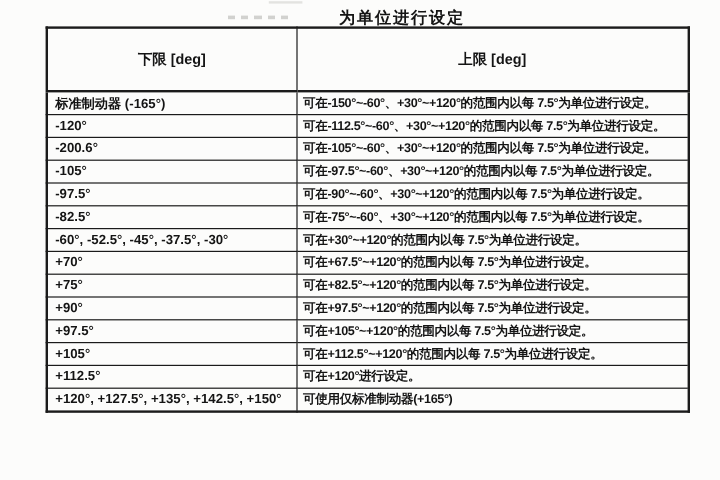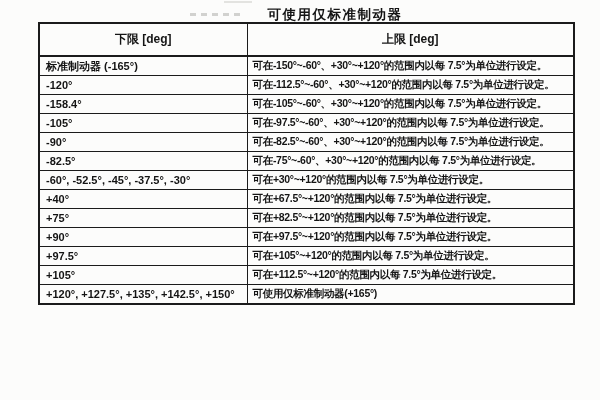--- a/index.html
+++ b/index.html
@@ -58,21 +58,21 @@
   col.c-lower { width: 208px; }
   col.c-upper { width: 327px; }
   th, td {
     border: 1.6px solid #1b1b1b;
     font-weight: bold;
     overflow: hidden;
     white-space: nowrap;
   }
   th {
     height: 19px;
-    padding: 6px;
+    padding: 16px;
     text-align: center;
     font-size: 12px;
     border-bottom-width: 2px;
   }
   td {
     height: 18px;
     padding: 0 2px 0 6px;
     font-size: 11px;
     text-align: left;
     vertical-align: middle;
@@ -82,21 +82,21 @@
     letter-spacing: -0.3px;
     padding-left: 5px;
   }
 </style>
 </head>
 <body>
 
 <div class="artifact-smudge"></div>
 <div class="artifact-dashes"></div>
 
-<div class="doc-title">可使用仅标准制动器</div>
+<div class="doc-title">为单位进行设定</div>
 
 <table class="limits">
   <colgroup>
     <col class="c-lower">
     <col class="c-upper">
   </colgroup>
   <thead>
     <tr>
       <th>下限 [deg]</th>
       <th>上限 [deg]</th>
@@ -107,49 +107,49 @@
     <td class="lower-cell">标准制动器 (-165°)</td>
     <td class="upper-cell">可在-150°~-60°、+30°~+120°的范围内以每 7.5°为单位进行设定。</td>
   </tr>
 
   <tr>
     <td class="lower-cell">-120°</td>
     <td class="upper-cell">可在-112.5°~-60°、+30°~+120°的范围内以每 7.5°为单位进行设定。</td>
   </tr>
 
   <tr>
-    <td class="lower-cell">-158.4°</td>
+    <td class="lower-cell">-200.6°</td>
     <td class="upper-cell">可在-105°~-60°、+30°~+120°的范围内以每 7.5°为单位进行设定。</td>
   </tr>
 
   <tr>
     <td class="lower-cell">-105°</td>
     <td class="upper-cell">可在-97.5°~-60°、+30°~+120°的范围内以每 7.5°为单位进行设定。</td>
   </tr>
 
+  <tr>
+    <td class="lower-cell">-97.5°</td>
+    <td class="upper-cell">可在-90°~-60°、+30°~+120°的范围内以每 7.5°为单位进行设定。</td>
+  </tr>
 
-  <tr>
-    <td class="lower-cell">-90°</td>
-    <td class="upper-cell">可在-82.5°~-60°、+30°~+120°的范围内以每 7.5°为单位进行设定。</td>
-  </tr>
 
   <tr>
     <td class="lower-cell">-82.5°</td>
     <td class="upper-cell">可在-75°~-60°、+30°~+120°的范围内以每 7.5°为单位进行设定。</td>
   </tr>
 
 
 
   <tr>
     <td class="lower-cell">-60°, -52.5°, -45°, -37.5°, -30°</td>
     <td class="upper-cell">可在+30°~+120°的范围内以每 7.5°为单位进行设定。</td>
   </tr>
 
   <tr>
-    <td class="lower-cell">+40°</td>
+    <td class="lower-cell">+70°</td>
     <td class="upper-cell">可在+67.5°~+120°的范围内以每 7.5°为单位进行设定。</td>
   </tr>
 
 
   <tr>
     <td class="lower-cell">+75°</td>
     <td class="upper-cell">可在+82.5°~+120°的范围内以每 7.5°为单位进行设定。</td>
   </tr>
 
 
@@ -161,19 +161,23 @@
   <tr>
     <td class="lower-cell">+97.5°</td>
     <td class="upper-cell">可在+105°~+120°的范围内以每 7.5°为单位进行设定。</td>
   </tr>
 
   <tr>
     <td class="lower-cell">+105°</td>
     <td class="upper-cell">可在+112.5°~+120°的范围内以每 7.5°为单位进行设定。</td>
   </tr>
 
+  <tr>
+    <td class="lower-cell">+112.5°</td>
+    <td class="upper-cell">可在+120°进行设定。</td>
+  </tr>
 
   <tr>
     <td class="lower-cell">+120°, +127.5°, +135°, +142.5°, +150°</td>
     <td class="upper-cell">可使用仅标准制动器(+165°)</td>
   </tr>
 </tbody>
 </table>
 
 </body></html>

